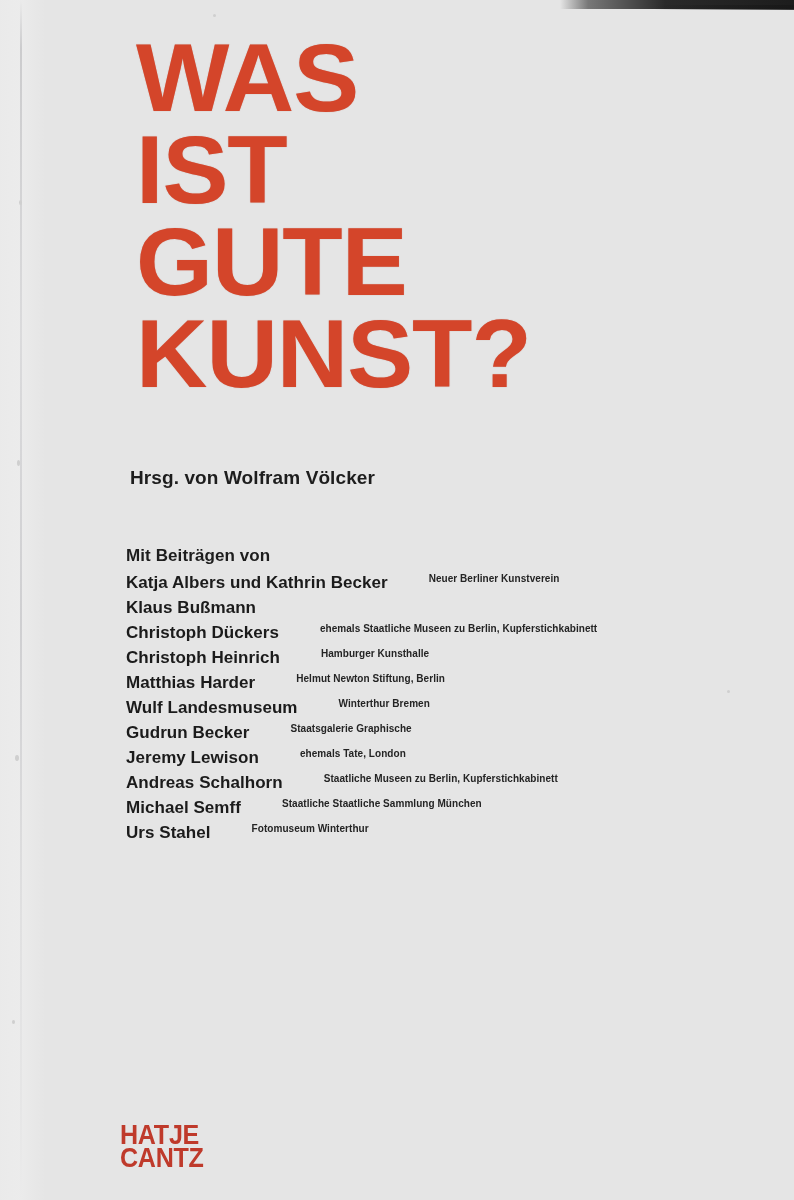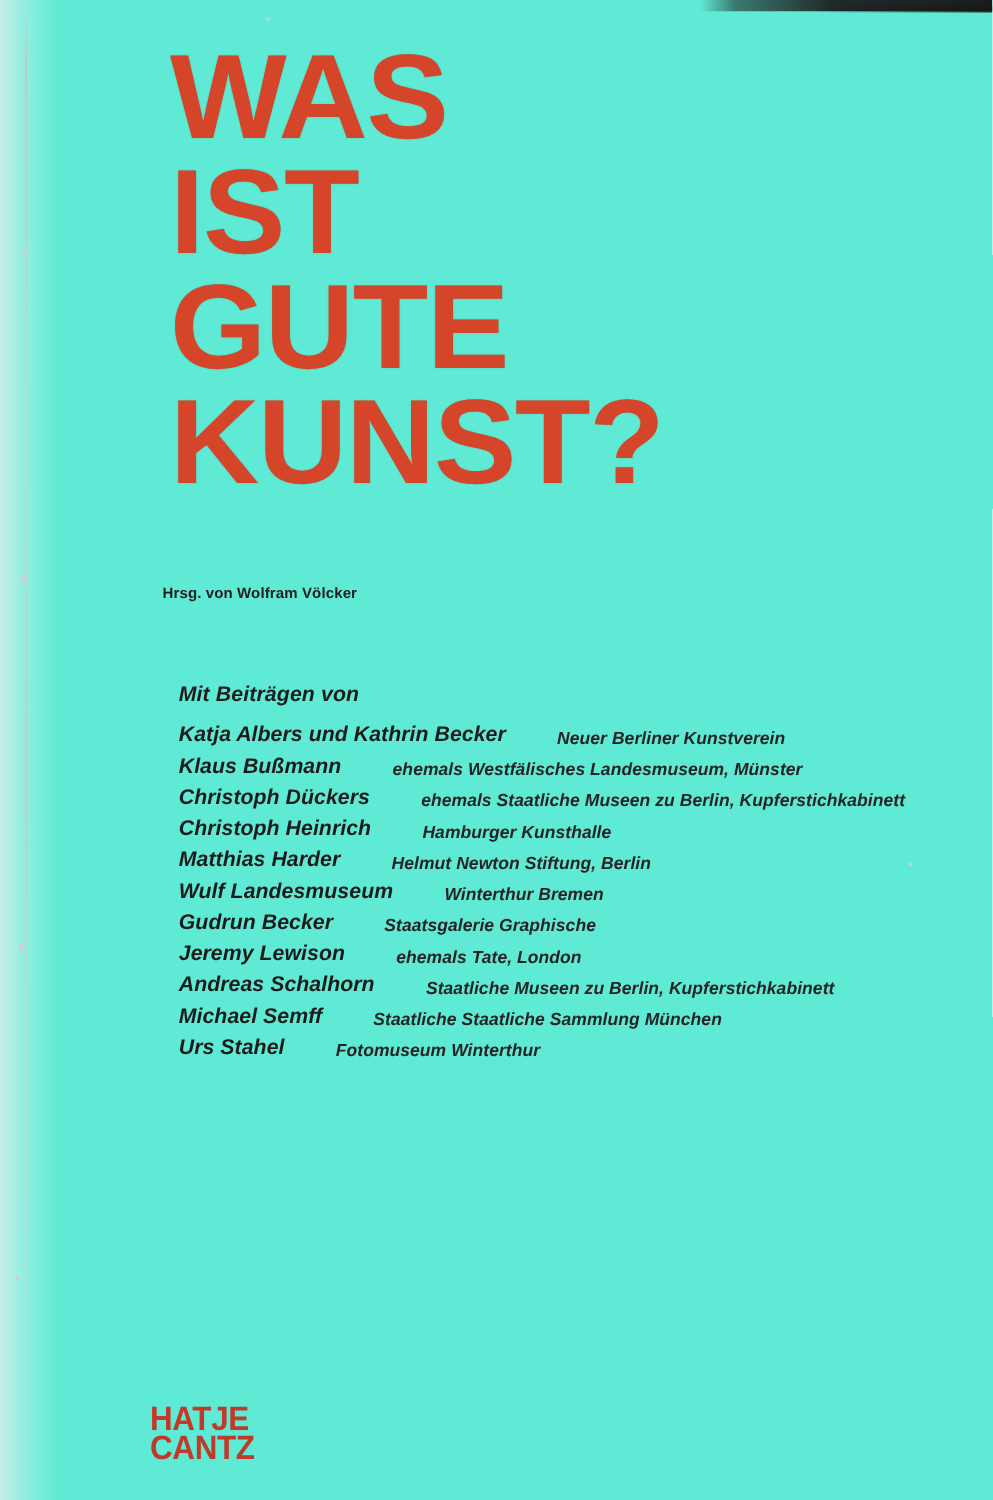--- a/index.html
+++ b/index.html
@@ -9,21 +9,21 @@
   }
   body {
     font-family: "Liberation Sans", sans-serif;
     -webkit-font-smoothing: antialiased;
   }
 
   .page {
     position: relative;
     width: 794px;
     height: 1200px;
-    background: #5eead4;
+    background: #e5e5e5;
     overflow: hidden;
   }
 
   
   .scan-top-edge {
     position: absolute;
     top: 0;
     left: 560px;
     width: 234px;
     height: 9px;
@@ -96,57 +96,56 @@
     transform: scaleX(1.03);
     transform-origin: left center;
     text-shadow: 0 0 1px rgba(150,40,25,0.35);
   }
 
   
   .editor-line {
     position: absolute;
     left: 130px;
     top: 467px;
-    font-size: 12px;
+    font-size: 19px;
     font-weight: 700;
     color: #1d1d1d;
     letter-spacing: 0.1px;
     white-space: nowrap;
   }
 
   
   .contrib-block {
     position: absolute;
-    left: 143px;
+    left: 126px;
     top: 546px;
     width: 620px;
-    font-style: italic;
   }
   .contrib-intro {
     font-size: 17px;
     font-weight: 700;
     color: #1d1d1d;
     letter-spacing: 0.1px;
     margin-bottom: 7px;
     white-space: nowrap;
   }
   .contrib-row {
     display: flex;
-    align-items: flex-end;
+    align-items: flex-start;
     height: 25px;
     white-space: nowrap;
   }
   .contrib-name {
     font-size: 17px;
     font-weight: 700;
     color: #1b1b1b;
     letter-spacing: 0.05px;
   }
   .contrib-affil {
-    font-size: 14px;
+    font-size: 10px;
     font-weight: 600;
     color: #242424;
     margin-left: 9px;
     letter-spacing: 0.05px;
     padding-left: 32px;
   }
 
   
   .logo {
     position: absolute;
@@ -189,21 +188,20 @@
 
   <div class="contrib-block">
     <div class="contrib-intro">Mit Beiträgen von</div>
 
     <div class="contrib-row">
       <span class="contrib-name">Katja Albers und Kathrin Becker</span>
       <span class="contrib-affil">Neuer Berliner Kunstverein</span>
     </div>
     <div class="contrib-row">
       <span class="contrib-name">Klaus Bußmann</span>
-      <span class="contrib-affil">ehemals Westfälisches Landesmuseum, Münster</span>
     </div>
     <div class="contrib-row">
       <span class="contrib-name">Christoph Dückers</span>
       <span class="contrib-affil">ehemals Staatliche Museen zu Berlin, Kupferstichkabinett</span>
     </div>
     <div class="contrib-row">
       <span class="contrib-name">Christoph Heinrich</span>
       <span class="contrib-affil">Hamburger Kunsthalle</span>
     </div>
     <div class="contrib-row">

